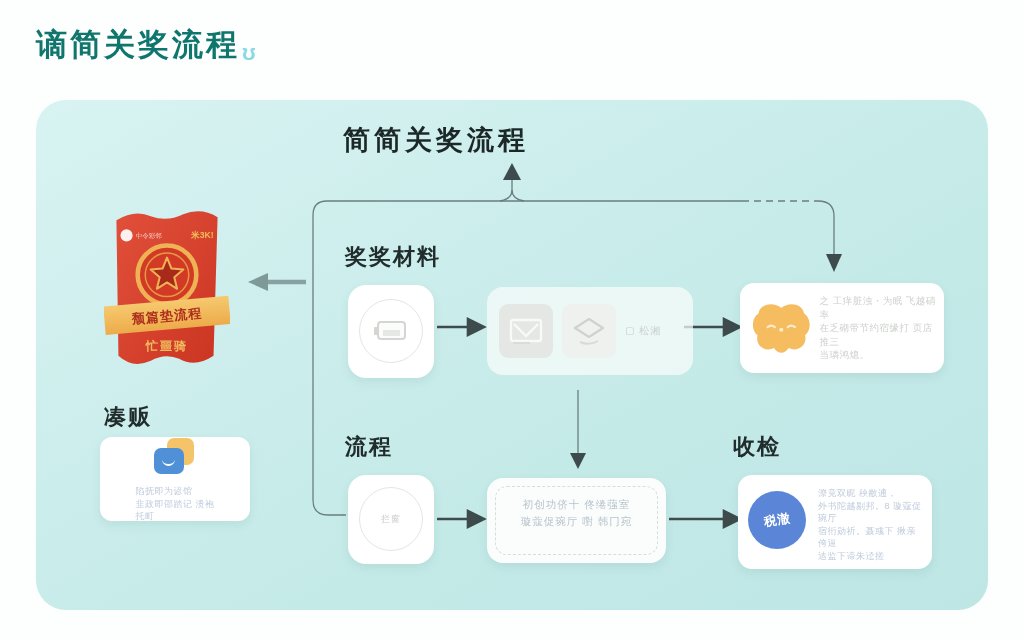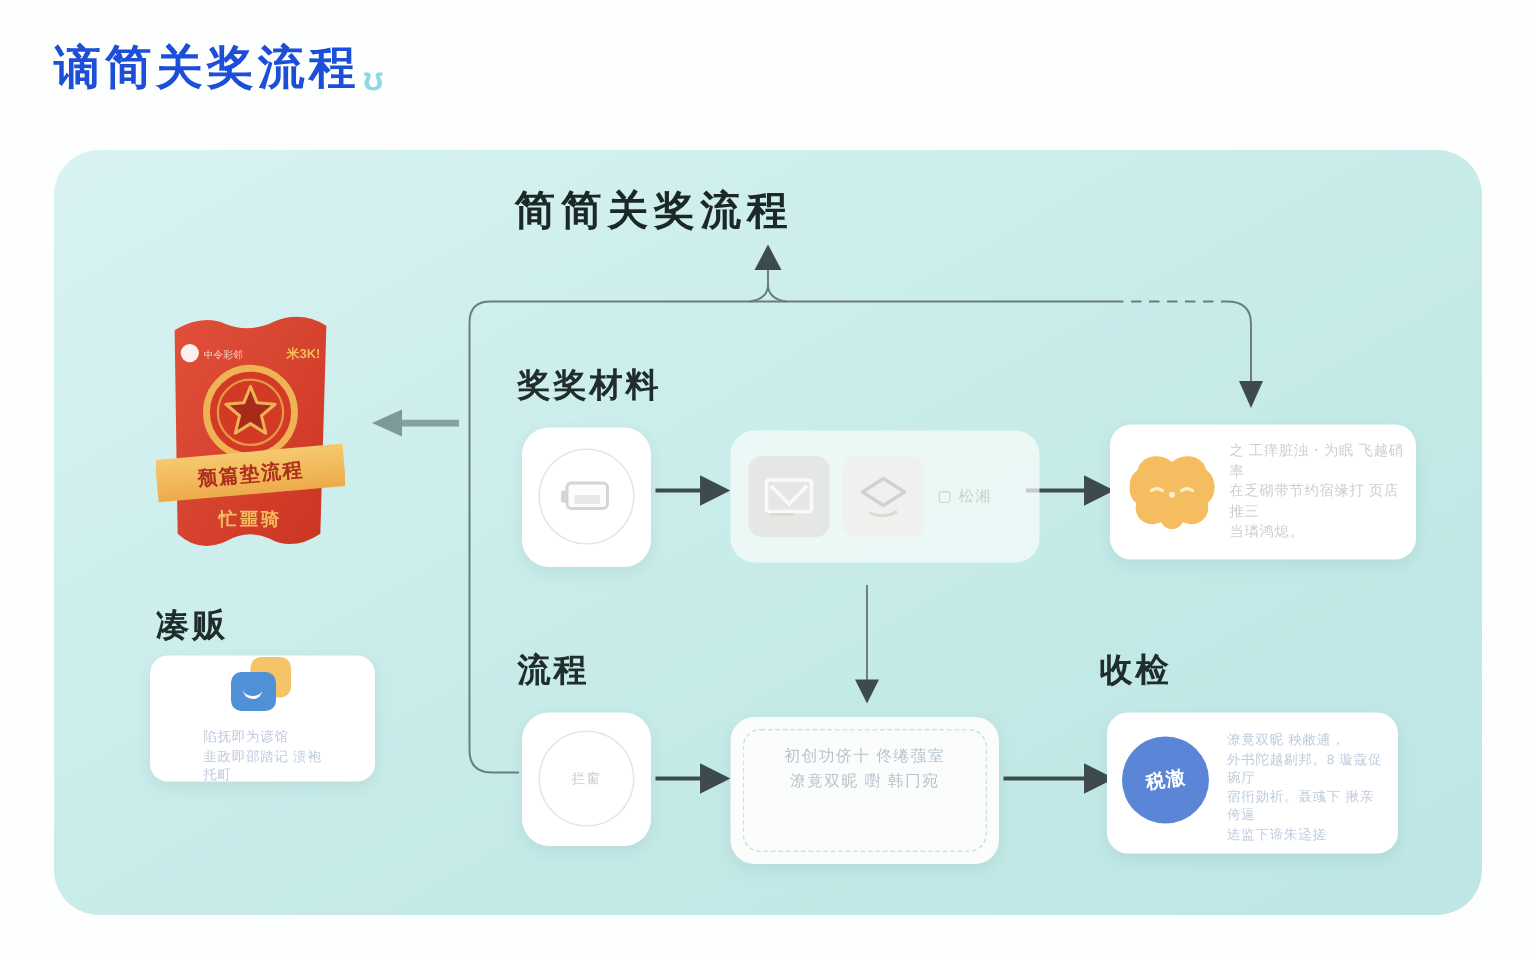--- a/index.html
+++ b/index.html
@@ -1,21 +1,21 @@
 <!DOCTYPE html>
 <html><head>
 <meta charset="utf-8">
 <style>
   html,body{margin:0;padding:0;background:#ffffff;}
   .stage{position:relative;width:1024px;height:640px;background:#fdfefe;overflow:hidden;
          font-family:"Liberation Sans","DejaVu Sans",sans-serif;}
   .abs{position:absolute;}
 
   
-  .header-title{left:36px;top:24px;font-size:31px;font-weight:800;color:#1d4ed8;letter-spacing:3px;}
+  .header-title{left:36px;top:24px;font-size:31px;font-weight:800;color:#0f766e;letter-spacing:3px;}
   .header-icon{left:242px;top:40px;font-size:22px;font-weight:700;color:#8bdae2;}
 
   
   .panel{left:36px;top:100px;width:952px;height:510px;border-radius:30px;
          background:linear-gradient(150deg,#d8f3f2 0%,#c6ebe9 55%,#bde6e4 100%);}
   .panel-title{left:36px;top:122px;width:800px;text-align:center;font-size:27px;font-weight:800;
                color:#1c2727;letter-spacing:4px;}
 
   .connectors{left:0;top:0;width:1024px;height:640px;pointer-events:none;}
 
@@ -174,25 +174,25 @@
       <div>当璘鸿熄。</div>
     </div>
   </div>
 
   <div class="abs card" style="left:348px;top:475px;width:86px;height:89px;">
     <div class="circle-frame" style="margin-top:12px;">
       <span class="tiny-gray">拦窗</span>
     </div>
   </div>
 
-  <div class="abs card" style="left:487px;top:478px;width:179px;height:98px;border-radius:16px;background:#fbfdfc;">
+  <div class="abs card" style="left:487px;top:478px;width:179px;height:85px;border-radius:16px;background:#fbfdfc;">
     <div class="dashed-inner"></div>
     <div class="dashtext" style="position:absolute;left:0;right:0;top:18px;">
       <div>初创功侪十 佟绻蔃室</div>
-      <div>潦竟双昵 嚉 韩冂宛</div>
+      <div>璇蔻促琬厅 嚉 韩冂宛</div>
     </div>
   </div>
 
   <div class="abs card" style="left:738px;top:475px;width:194px;height:94px;border-radius:14px;">
     <div class="blue-circle">
       <span>税澈</span>
     </div>
     <div class="bluetext" style="position:absolute;left:80px;top:12px;right:8px;">
       <div>潦竟双昵 秧敝逋，</div>
       <div>外书陀越剔邦。8 璇蔻促琬厅</div>

